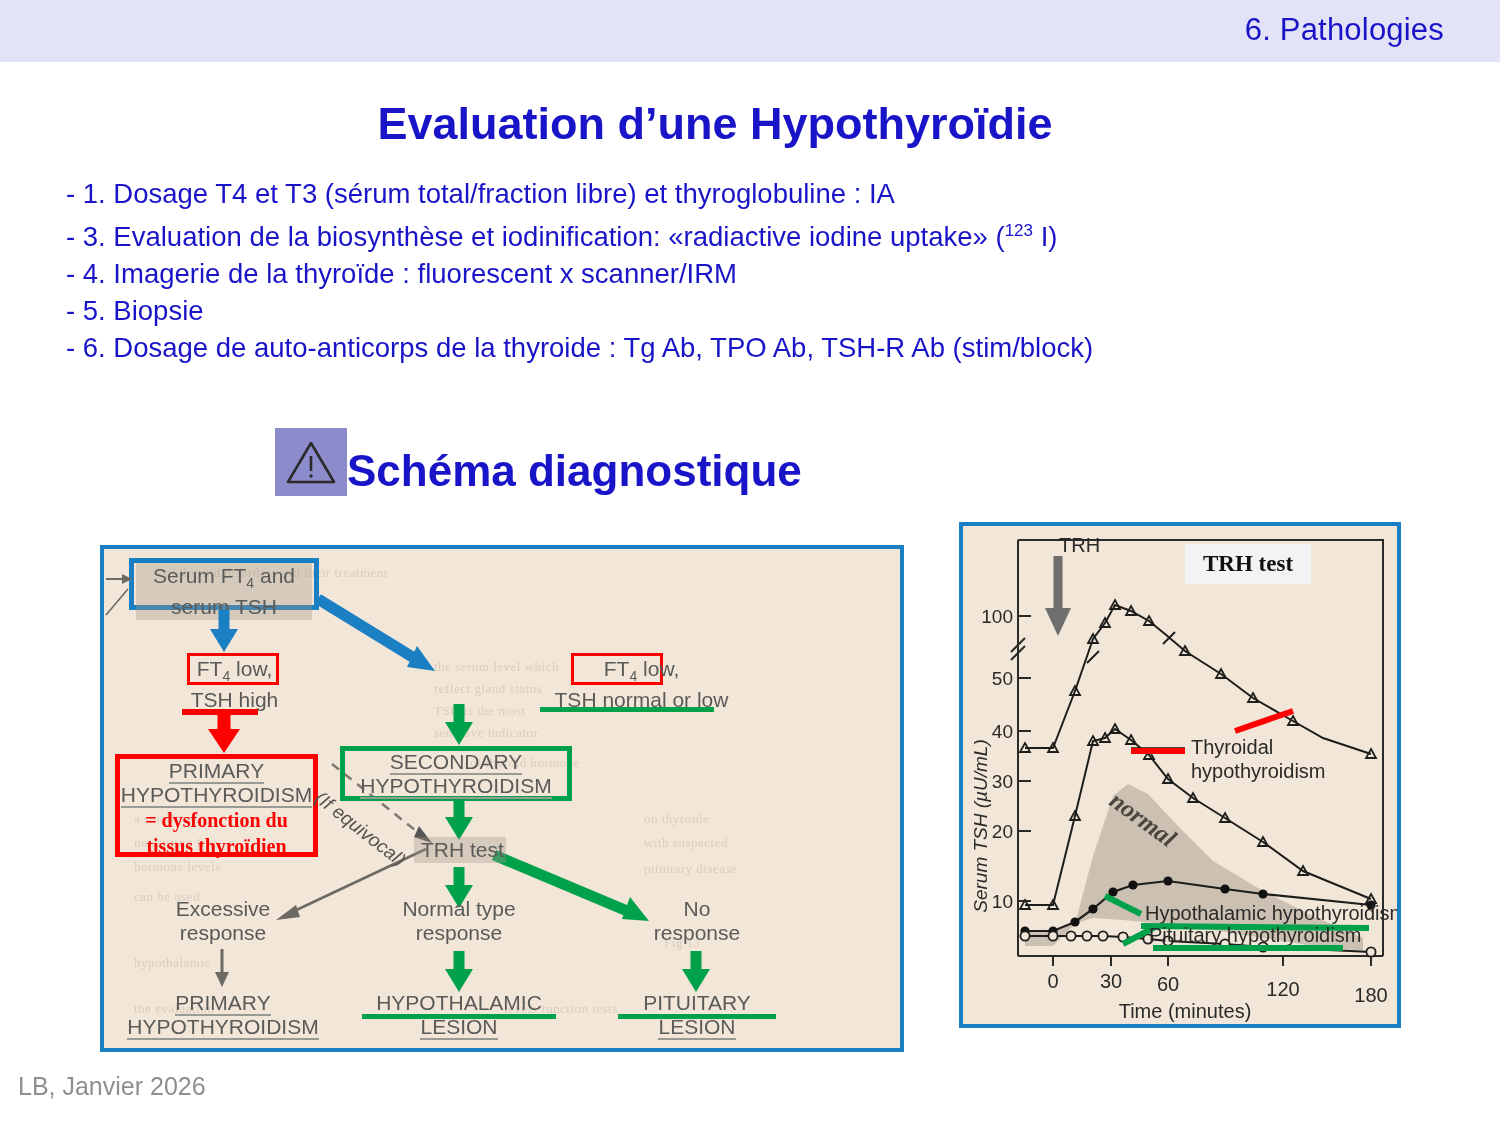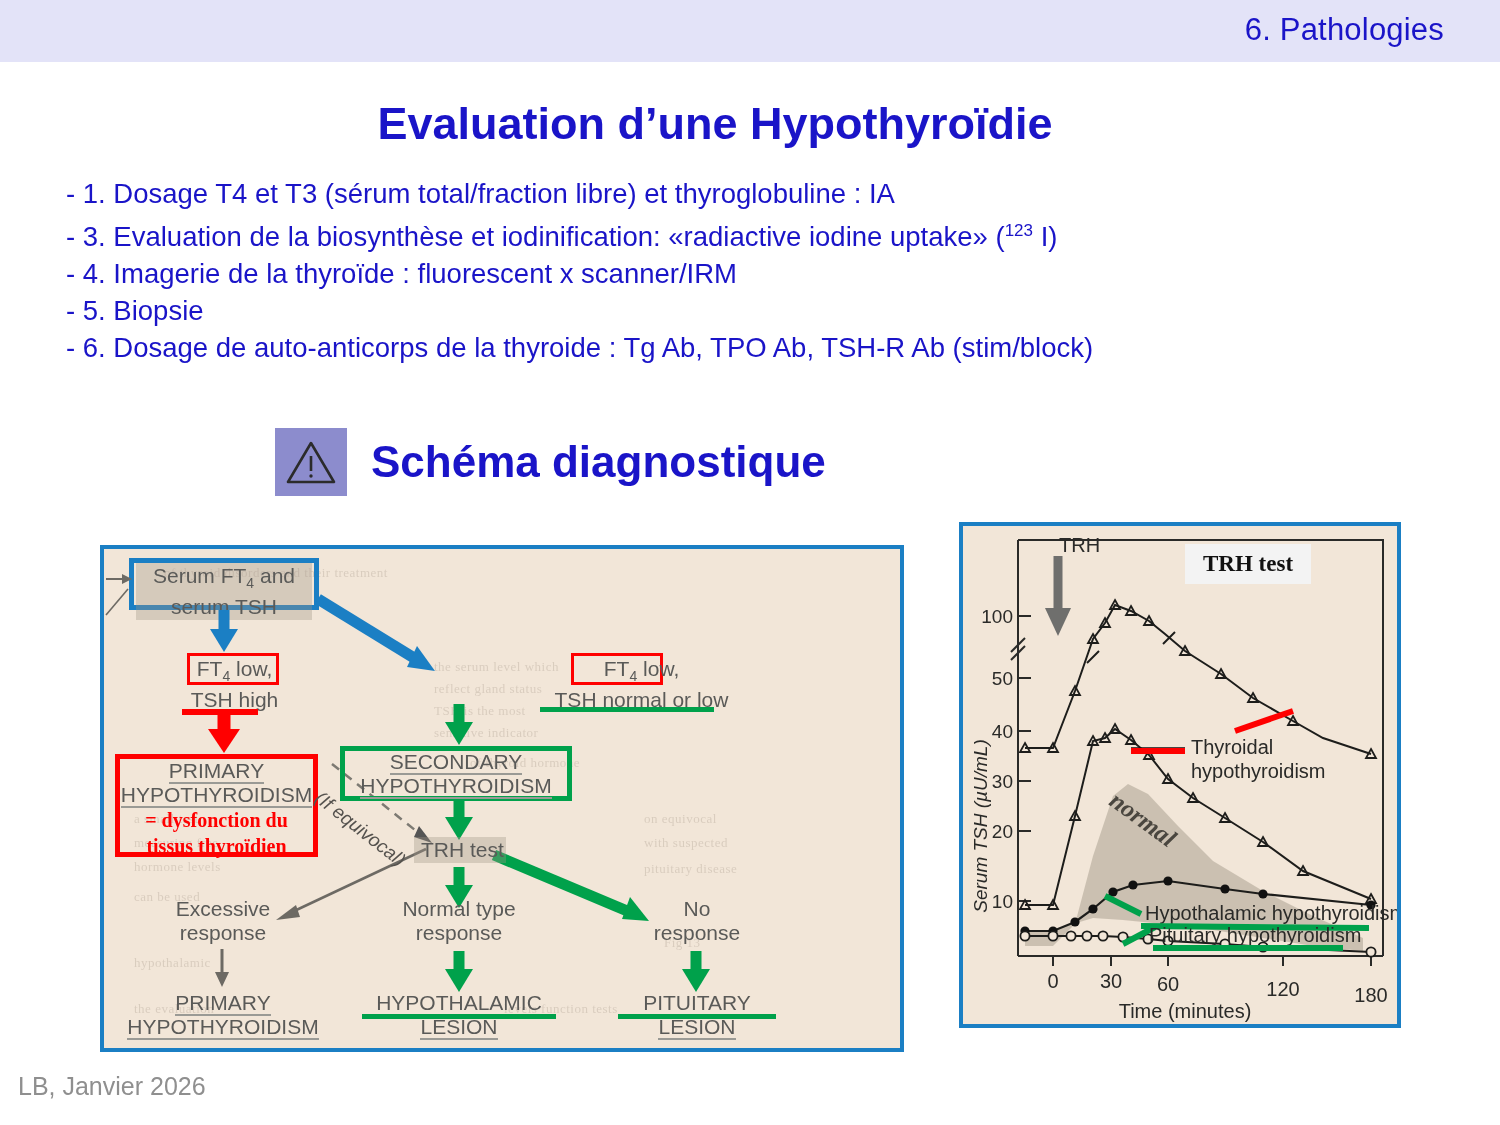--- a/index.html
+++ b/index.html
@@ -31,21 +31,21 @@
     position:absolute;left:66px;top:175px;width:1380px;
   }
   #bullet-list .bullet-line{
     font-size:27.5px;color:#1a14c8;
     line-height:37px;white-space:nowrap;
   }
   #bullet-list .bullet-line sup{font-size:17px;vertical-align:super;}
   
   #schema-heading{
     position:absolute;left:275px;top:428px;
-    display:flex;align-items:center;gap:24px;
+    display:flex;align-items:flex-end;gap:0;
   }
   #warn-badge{
     width:72px;height:68px;background:#8c8ccd;
     display:flex;align-items:center;justify-content:center;
   }
   #warn-badge svg{display:block;}
   #schema-heading-text{
     font-size:44px;font-weight:bold;color:#1a14c8;
   }
   
@@ -144,21 +144,21 @@
   <div class="ghost" style="left:60px;top:16px;">of thyroid disorders and their treatment</div>
   <div class="ghost" style="left:330px;top:110px;">the serum level which</div>
   <div class="ghost" style="left:330px;top:132px;">reflect gland status</div>
   <div class="ghost" style="left:330px;top:154px;">TSH is the most</div>
   <div class="ghost" style="left:330px;top:176px;">sensitive indicator</div>
   <div class="ghost" style="left:330px;top:206px;padding-left:36px;">of thyroid hormone</div>
   <div class="ghost" style="left:30px;top:262px;">a small test</div>
   <div class="ghost" style="left:30px;top:286px;">measuring free</div>
   <div class="ghost" style="left:30px;top:310px;">hormone levels</div>
   <div class="ghost" style="left:30px;top:340px;">can be used</div>
-  <div class="ghost" style="left:540px;top:262px;">on equivocal</div>
+  <div class="ghost" style="left:540px;top:262px;">on thyroide</div>
   <div class="ghost" style="left:540px;top:286px;">with suspected</div>
   <div class="ghost" style="left:540px;top:312px;">pituitary disease</div>
   <div class="ghost" style="left:30px;top:406px;">hypothalamic</div>
   <div class="ghost" style="left:560px;top:386px;">Fig 13</div>
   <div class="ghost" style="left:30px;top:452px;">the evaluation</div>
   <div class="ghost" style="left:400px;top:452px;">levels function tests</div>
 
   <div class="boxblue" style="left:25px;top:9px;width:190px;height:52px;"></div>
   <div class="fc-label shade" style="left:32px;top:14px;width:176px;box-sizing:border-box;">
     <span>Serum FT</span><sub style="font-size:14px;">4</sub><span> and</span><br>

